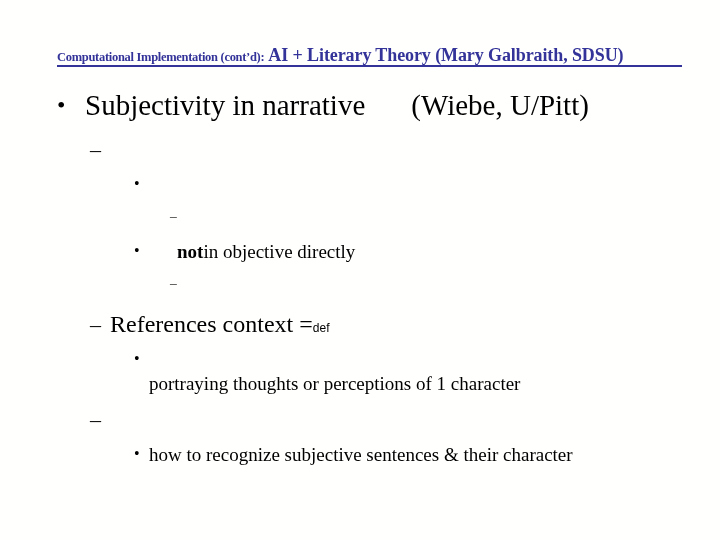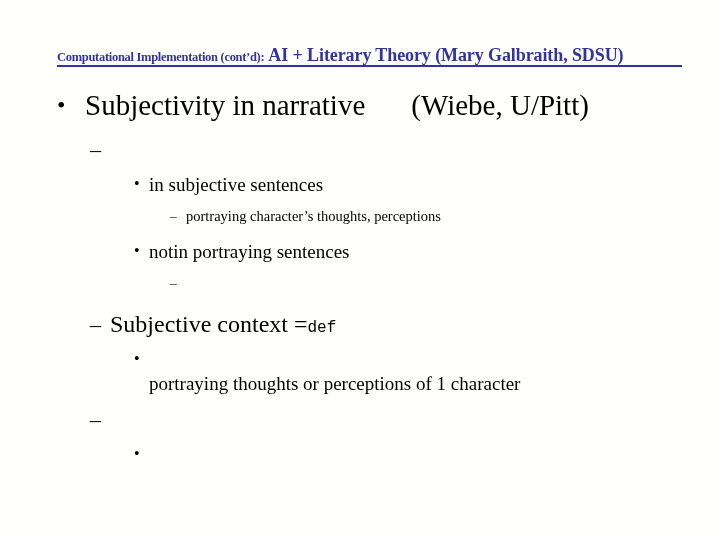--- a/index.html
+++ b/index.html
@@ -94,24 +94,24 @@
 
   
   .lvl4 {
     font-size: 14.5px;
     line-height: 20px;
     padding-left: 186px;
     height: 20px;
   }
   .lvl4 .marker { left: 170px; top: 0; font-size: 13.5px; }
 
-  .bold { font-weight: normal; }
+  .bold { font-weight: bold; margin-left: 28px; }
   .subdef {
-    font-family: Liberation Mono, monospace;
-    font-size: 16px;
+    font-family: Liberation Sans, sans-serif;
+    font-size: 12px;
     vertical-align: baseline;
   }
   .spacer-sm { height: 9px; }
   .spacer-md { height: 14px; }
   .spacer-lg { height: 17px; }
 </style>
 </head>
 <body>
 
 <div id="slide">
@@ -131,48 +131,46 @@
     <div class="spacer-sm"></div>
 
     <div class="line lvl2">
       <span class="marker">–</span>
     </div>
 
     <div class="spacer-sm"></div>
 
     <div class="line lvl3">
       <span class="marker">•</span>
-      <span class="txt">in subjective sentences</span>
     </div>
 
     <div class="spacer-sm"></div>
 
     <div class="line lvl4">
       <span class="marker">–</span>
-      <span class="txt">portraying character’s thoughts, perceptions</span>
     </div>
 
     <div class="spacer-md"></div>
 
     <div class="line lvl3">
       <span class="marker">•</span>
-      <span class="txt bold">not</span><span class="txt"> in portraying sentences</span>
+      <span class="txt bold">not</span><span class="txt"> in objective directly</span>
     </div>
 
     <div class="spacer-sm"></div>
 
     <div class="line lvl4">
       <span class="marker">–</span>
     </div>
 
     <div class="spacer-lg"></div>
 
     <div class="line lvl2">
       <span class="marker">–</span>
-      <span class="txt">Subjective context =</span><span class="subdef">def</span>
+      <span class="txt">References context =</span><span class="subdef">def</span>
     </div>
 
     <div class="spacer-sm"></div>
 
     <div class="line lvl3">
       <span class="marker">•</span>
     </div>
     <div class="line lvl3 cont">
       <span class="txt">portraying thoughts or perceptions of 1 character</span>
     </div>
@@ -180,16 +178,17 @@
     <div class="spacer-sm"></div>
 
     <div class="line lvl2">
       <span class="marker">–</span>
     </div>
 
     <div class="spacer-sm"></div>
 
     <div class="line lvl3">
       <span class="marker">•</span>
+      <span class="txt">how to recognize subjective sentences &amp; their character</span>
     </div>
 
   </div>
 </div>
 
 </body></html>

